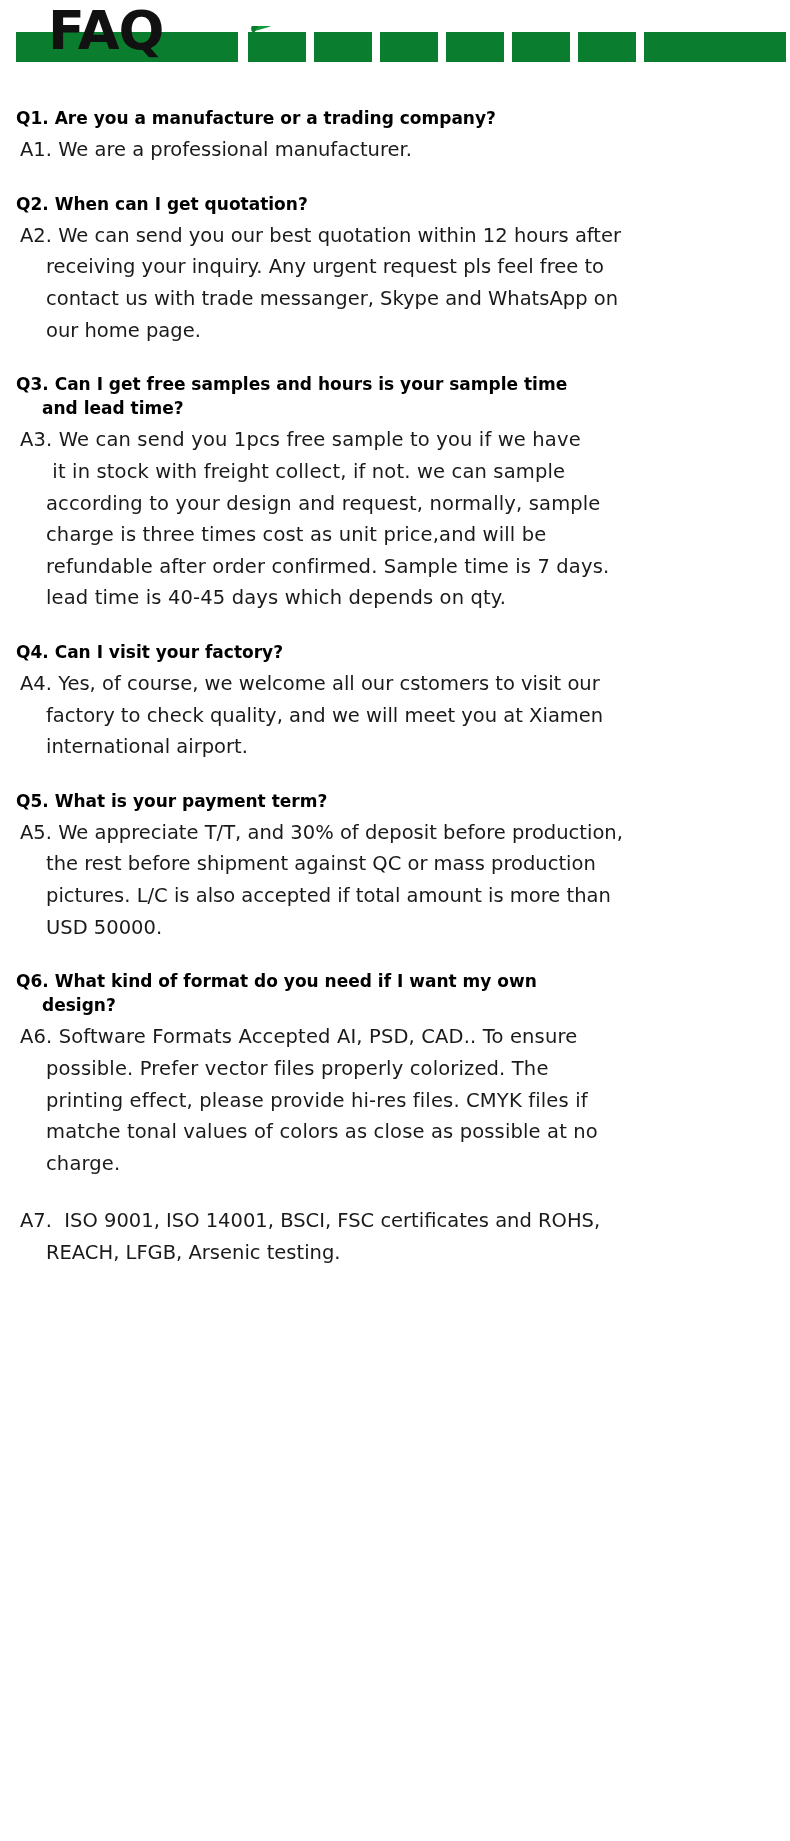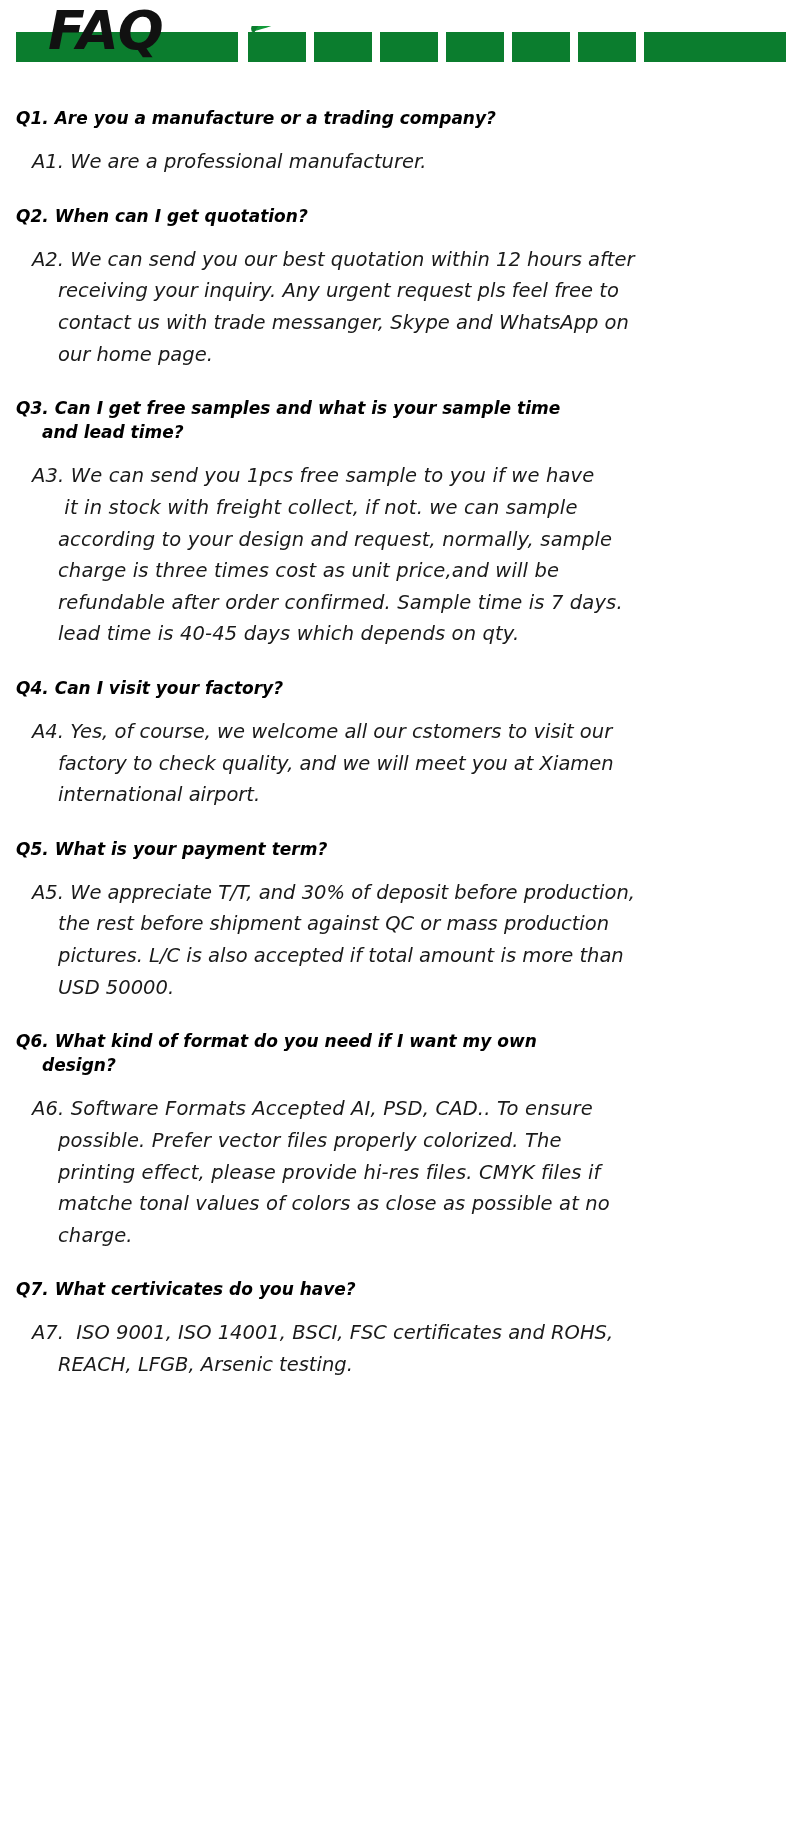--- a/index.html
+++ b/index.html
@@ -12,21 +12,20 @@
     min-height: 1841px;
     font-family: "DejaVu Sans", sans-serif;
     color: #111111;
     -webkit-font-smoothing: antialiased;
   }
   .page {
     width: 699px;
     box-sizing: border-box;
     padding: 0 8px 24px 8px;
     position: relative;
-    font-style: italic;
   }
 
   
   .banner {
     position: relative;
     height: 68px;
     margin: 8px 0 30px 0;
   }
   .bamboo {
     position: absolute;
@@ -64,21 +63,21 @@
     text-indent: 0;
   }
   .faq-q .q-cont {
     display: block;
     padding-left: 26px;
   }
   .faq-a {
     font-size: 19.5px;
     color: #1a1a1a;
     line-height: 1.62;
-    margin: 16px;
+    margin: 4px;
   }
   .faq-a .a-line {
     display: block;
     white-space: pre-wrap;
   }
   .faq-a .a-line + .a-line {
     padding-left: 26px;
   }
   .faq-a.justify .a-line {
     letter-spacing: 0.15px;
@@ -134,21 +133,21 @@
       <div class="faq-a">
         <span class="a-line">A2. We can send you our best quotation within 12 hours after</span>
         <span class="a-line">receiving your inquiry. Any urgent request pls feel free to</span>
         <span class="a-line">contact us with trade messanger, Skype and WhatsApp on</span>
         <span class="a-line">our home page.</span>
       </div>
     </div>
 
     <div class="faq-item">
       <div class="faq-q">
-        <span class="q-line">Q3. Can I get free samples and what is your sample time</span>
+        <span class="q-line">Q3. Can I get free samples and hours is your sample time</span>
         <span class="q-cont">and lead time?</span>
       </div>
       <div class="faq-a justify">
         <span class="a-line">A3. We can send you 1pcs free sample to you if we have</span>
         <span class="a-line"> it in stock with freight collect, if not. we can sample</span>
         <span class="a-line">according to your design and request, normally, sample</span>
         <span class="a-line">charge is three times cost as unit price,and will be</span>
         <span class="a-line">refundable after order confirmed. Sample time is 7 days.</span>
         <span class="a-line">lead time is 40-45 days which depends on qty.</span>
       </div>
@@ -185,23 +184,20 @@
       <div class="faq-a justify">
         <span class="a-line">A6. Software Formats Accepted AI, PSD, CAD.. To ensure</span>
         <span class="a-line">possible. Prefer vector files properly colorized. The</span>
         <span class="a-line">printing effect, please provide hi-res files. CMYK files if</span>
         <span class="a-line">matche tonal values of colors as close as possible at no</span>
         <span class="a-line">charge.</span>
       </div>
     </div>
 
     <div class="faq-item">
-      <div class="faq-q">
-        <span class="q-line">Q7. What certivicates do you have?</span>
-      </div>
       <div class="faq-a">
         <span class="a-line">A7.  ISO 9001, ISO 14001, BSCI, FSC certificates and ROHS,</span>
         <span class="a-line">REACH, LFGB, Arsenic testing.</span>
       </div>
     </div>
 
   </div>
 </div>
 
 </body></html>

